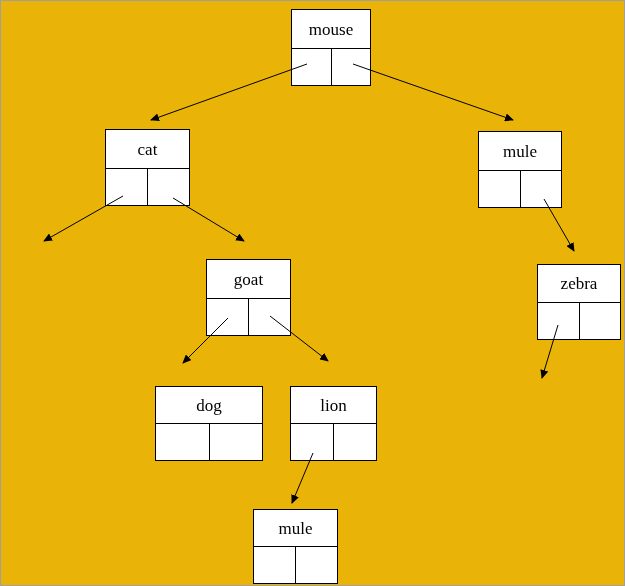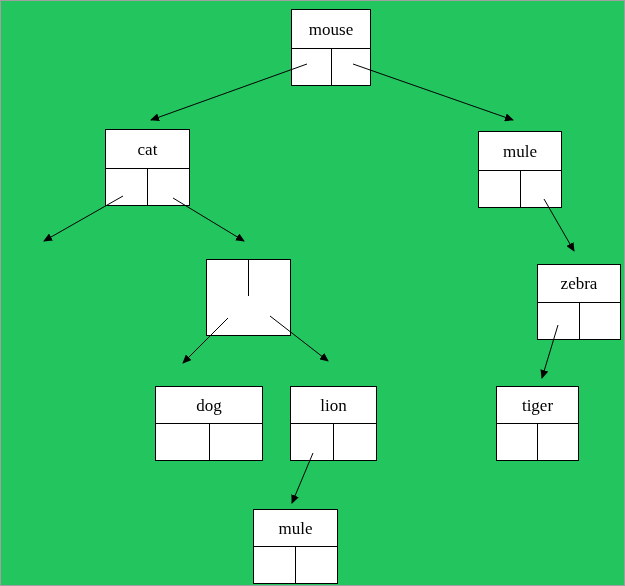--- a/index.html
+++ b/index.html
@@ -6,21 +6,21 @@
     margin: 0;
     padding: 0;
     background: #fff;
   }
   .canvas {
     position: relative;
     width: 625px;
     height: 586px;
     box-sizing: border-box;
     border: 1px solid #a0a0a0;
-    background: #22c55e;
+    background: #eab308;
     font-family: "Liberation Serif", serif;
     overflow: hidden;
   }
   .node {
     position: absolute;
     box-sizing: border-box;
     border: 1px solid #000;
     background: #fff;
     display: flex;
     flex-direction: column;
@@ -82,20 +82,21 @@
   <div class="node" style="left:477px; top:130px; width:84px; height:77px">
     <div class="node-label">mule</div>
     <div class="node-cells">
       <div class="cell"></div>
       <div class="cell"></div>
     </div>
   </div>
 
 
   <div class="node" style="left:205px; top:258px; width:85px; height:77px">
+    <div class="node-label">goat</div>
     <div class="node-cells">
       <div class="cell"></div>
       <div class="cell"></div>
     </div>
   </div>
 
   <div class="node" style="left:536px; top:263px; width:84px; height:76px">
     <div class="node-label">zebra</div>
     <div class="node-cells">
       <div class="cell"></div>
@@ -112,27 +113,20 @@
   </div>
 
   <div class="node" style="left:289px; top:385px; width:87px; height:75px">
     <div class="node-label">lion</div>
     <div class="node-cells">
       <div class="cell"></div>
       <div class="cell"></div>
     </div>
   </div>
 
-  <div class="node" style="left:495px; top:385px; width:83px; height:75px">
-    <div class="node-label">tiger</div>
-    <div class="node-cells">
-      <div class="cell"></div>
-      <div class="cell"></div>
-    </div>
-  </div>
 
   <div class="node" style="left:252px; top:508px; width:85px; height:75px">
     <div class="node-label">mule</div>
     <div class="node-cells">
       <div class="cell"></div>
       <div class="cell"></div>
     </div>
   </div>
 
   <svg class="edges" viewBox="0 0 625 586" xmlns="http://www.w3.org/2000/svg">

